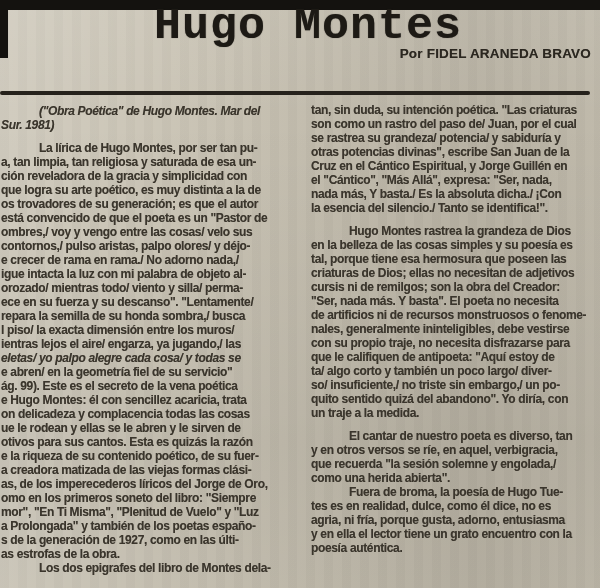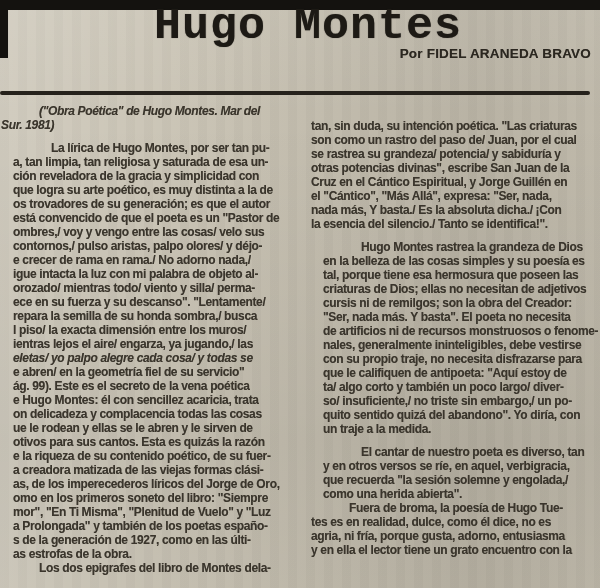--- a/index.html
+++ b/index.html
@@ -55,25 +55,25 @@
   .col {
     position: absolute;
     font-size: 12px;
     line-height: 14px;
     font-weight: 700;
     letter-spacing: -0.35px;
     color: #3a352c;
     text-shadow: 0 0 .4px rgba(58,53,44,.45);
   }
   .col-left  { left: 1px;   top: 104px; width: 296px; }
-  .col-right { left: 311px; top: 119px; width: 287px; }
+  .col-right { left: 311px; top: 103px; width: 287px; }
   .line { white-space: nowrap; height: 14px; }
   .line.em { font-style: italic; }
   .line.indent { padding-left: 38px; }
-  .para.gap { margin-top: 9px; margin-left: 12px; }
+  .para.gap { margin-top: 9px; }
 </style>
 </head>
 <body>
 
 <div class="page">
   <div class="top-bar"></div>
   <div class="left-bar"></div>
   <h1 class="headline">Hugo Montes</h1>
   <div class="byline">Por FIDEL ARANEDA BRAVO</div>
   <div class="rule"></div>
@@ -149,15 +149,16 @@
         <div class="line indent">El cantar de nuestro poeta es diverso, tan</div>
         <div class="line">y en otros versos se ríe, en aquel, verbigracia,</div>
         <div class="line">que recuerda "la sesión solemne y engolada,/</div>
         <div class="line">como una herida abierta".</div>
       </div>
       <div class="para">
         <div class="line indent">Fuera de broma, la poesía de Hugo Tue-</div>
         <div class="line">tes es en realidad, dulce, como él dice, no es</div>
         <div class="line">agria, ni fría, porque gusta, adorno, entusiasma</div>
         <div class="line">y en ella el lector tiene un grato encuentro con la</div>
+        <div class="line">poesía auténtica.</div>
       </div>
     </div>
 </div>
 
 </body></html>

